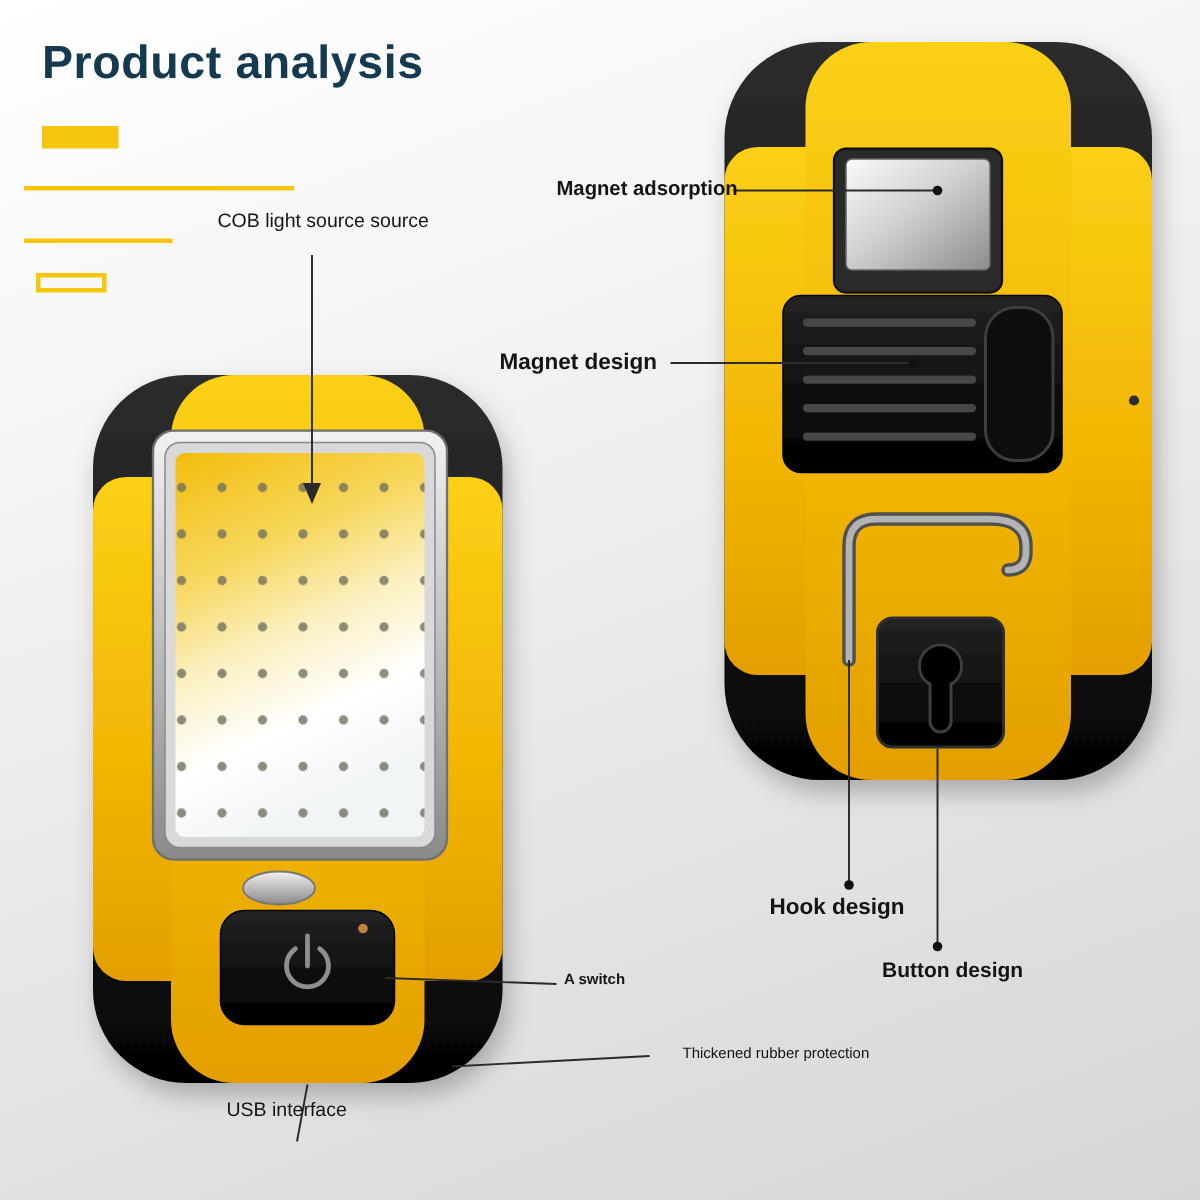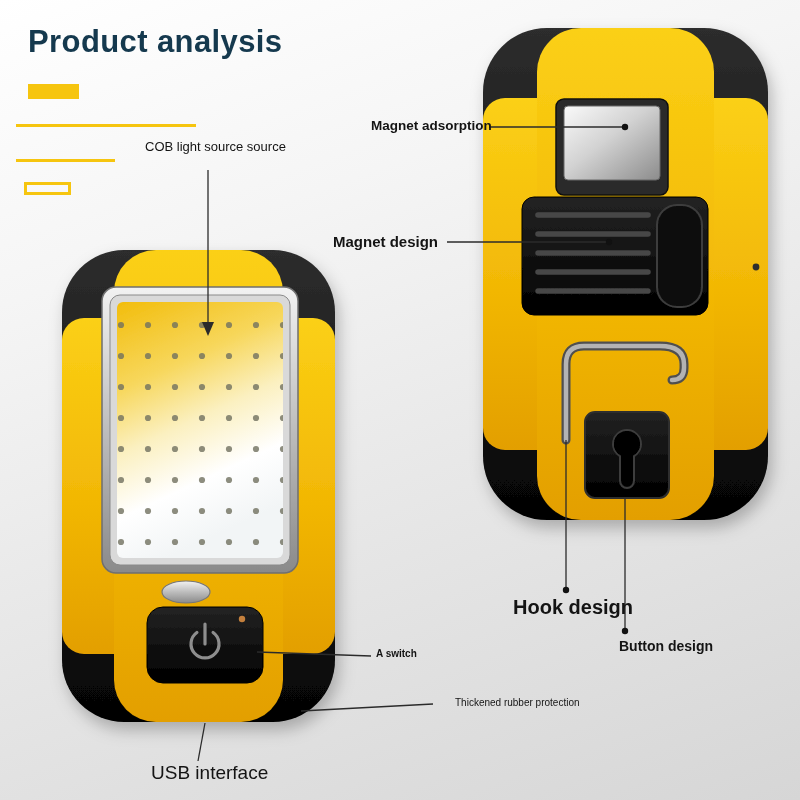--- a/index.html
+++ b/index.html
@@ -17,25 +17,25 @@
   .accent-bar   { left:28px;  top:84px;  width:51px;  height:15px; }
   .accent-line1 { left:16px;  top:124px; width:180px; height:3px; }
   .accent-line2 { left:16px;  top:159px; width:99px;  height:3px; }
   .accent-box   { position:absolute; left:24px; top:182px; width:47px; height:13px;
                   border:3px solid #f6c50f; }
   .scene { position:absolute; left:0; top:0; }
   .label { position:absolute; color:#141414; white-space:nowrap; }
   .lbl-cob     { left:145px; top:139px; font-size:13px; }
   .lbl-magnet  { left:371px; top:118px; font-size:13.5px; font-weight:600; }
   .lbl-bracket { left:333px; top:233px; font-size:15px;  font-weight:600; }
-  .lbl-hook    { left:513px; top:596px; font-size:20px;  font-weight:700; }
-  .lbl-button  { left:619px; top:638px; font-size:14px;  font-weight:600; }
+  .lbl-hook    { left:513px; top:596px; font-size:15px;  font-weight:700; }
+  .lbl-button  { left:588px; top:638px; font-size:14px;  font-weight:600; }
   .lbl-switch  { left:376px; top:648px; font-size:10px;  font-weight:700; }
   .lbl-rubber  { left:455px; top:697px; font-size:10px; }
-  .lbl-usb     { left:151px; top:762px; font-size:19px;text-align:center; }
+  .lbl-usb     { left:151px; top:732px; font-size:13px;text-align:center; }
 </style>
 </head>
 <body>
 
 <div class="stage">
 
   <div class="page-title">Product analysis</div>
   <div class="accent accent-bar"></div>
   <div class="accent accent-line1"></div>
   <div class="accent accent-line2"></div>

